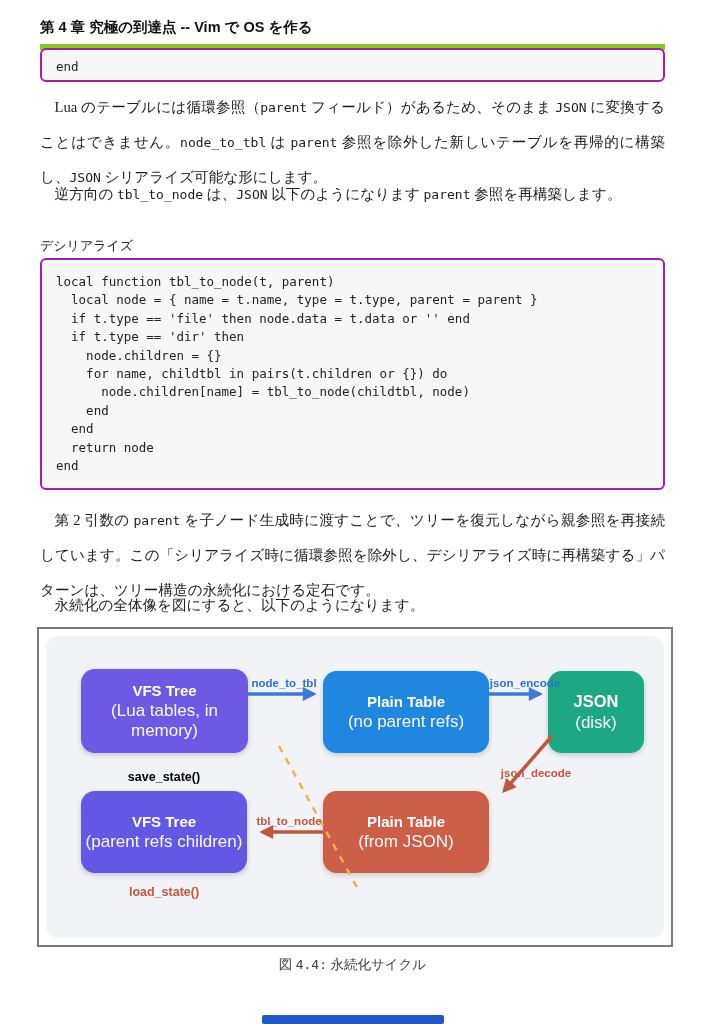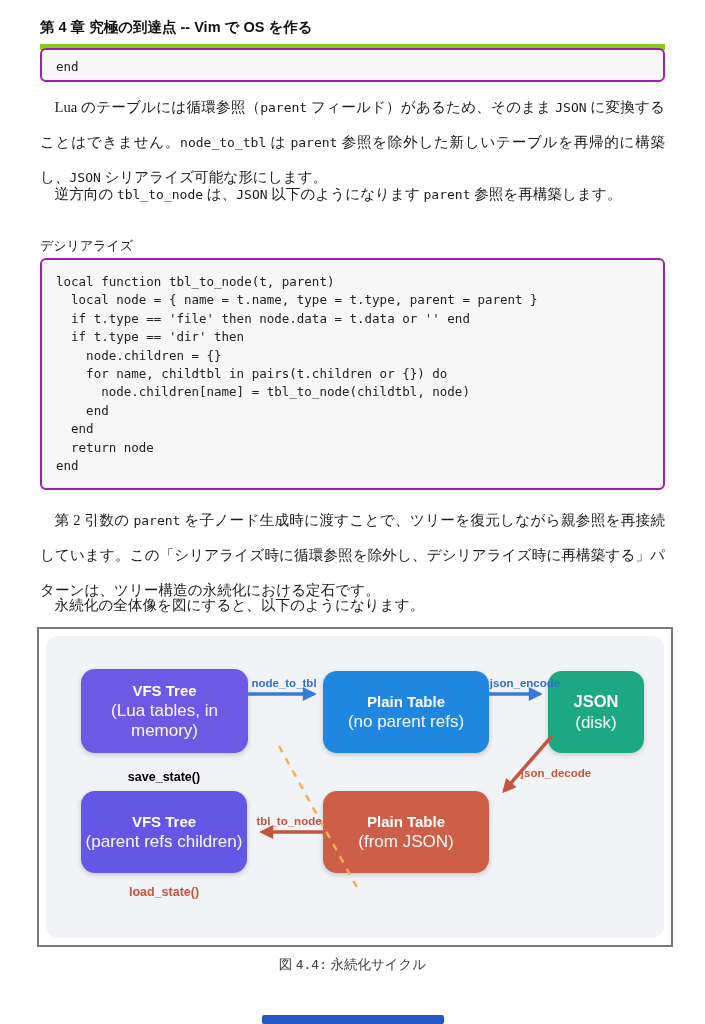--- a/index.html
+++ b/index.html
@@ -69,21 +69,21 @@
                   color:#3f3322; font-weight:bold; font-size:13.5px; }
 
   .dlabel {
     position:absolute; z-index:6; transform:translateX(-50%);
     font-family:"Liberation Sans","DejaVu Sans",sans-serif;
     font-weight:bold; font-size:11.5px; white-space:nowrap;
   }
   .l-node  { left:238px; top:41px; }
   .l-enc   { left:479px; top:41px;text-align:right; }
   .l-save  { left:118px; top:134px; font-size:12.5px; }
-  .l-dec   { left:490px; top:131px;margin-left:20px; }
+  .l-dec   { left:490px; top:131px; }
   .l-tbl   { left:243px; top:179px; }
   .l-load  { left:118px; top:249px; font-size:12.5px; }
 
   
   .caption { left:0; top:956px; width:705px; text-align:center; font-size:13.5px; color:#404040; }
   .footer-bar { left:262px; top:1015px; width:182px; height:9px; border-radius:2px; }
 </style>
 </head>
 <body>
 

